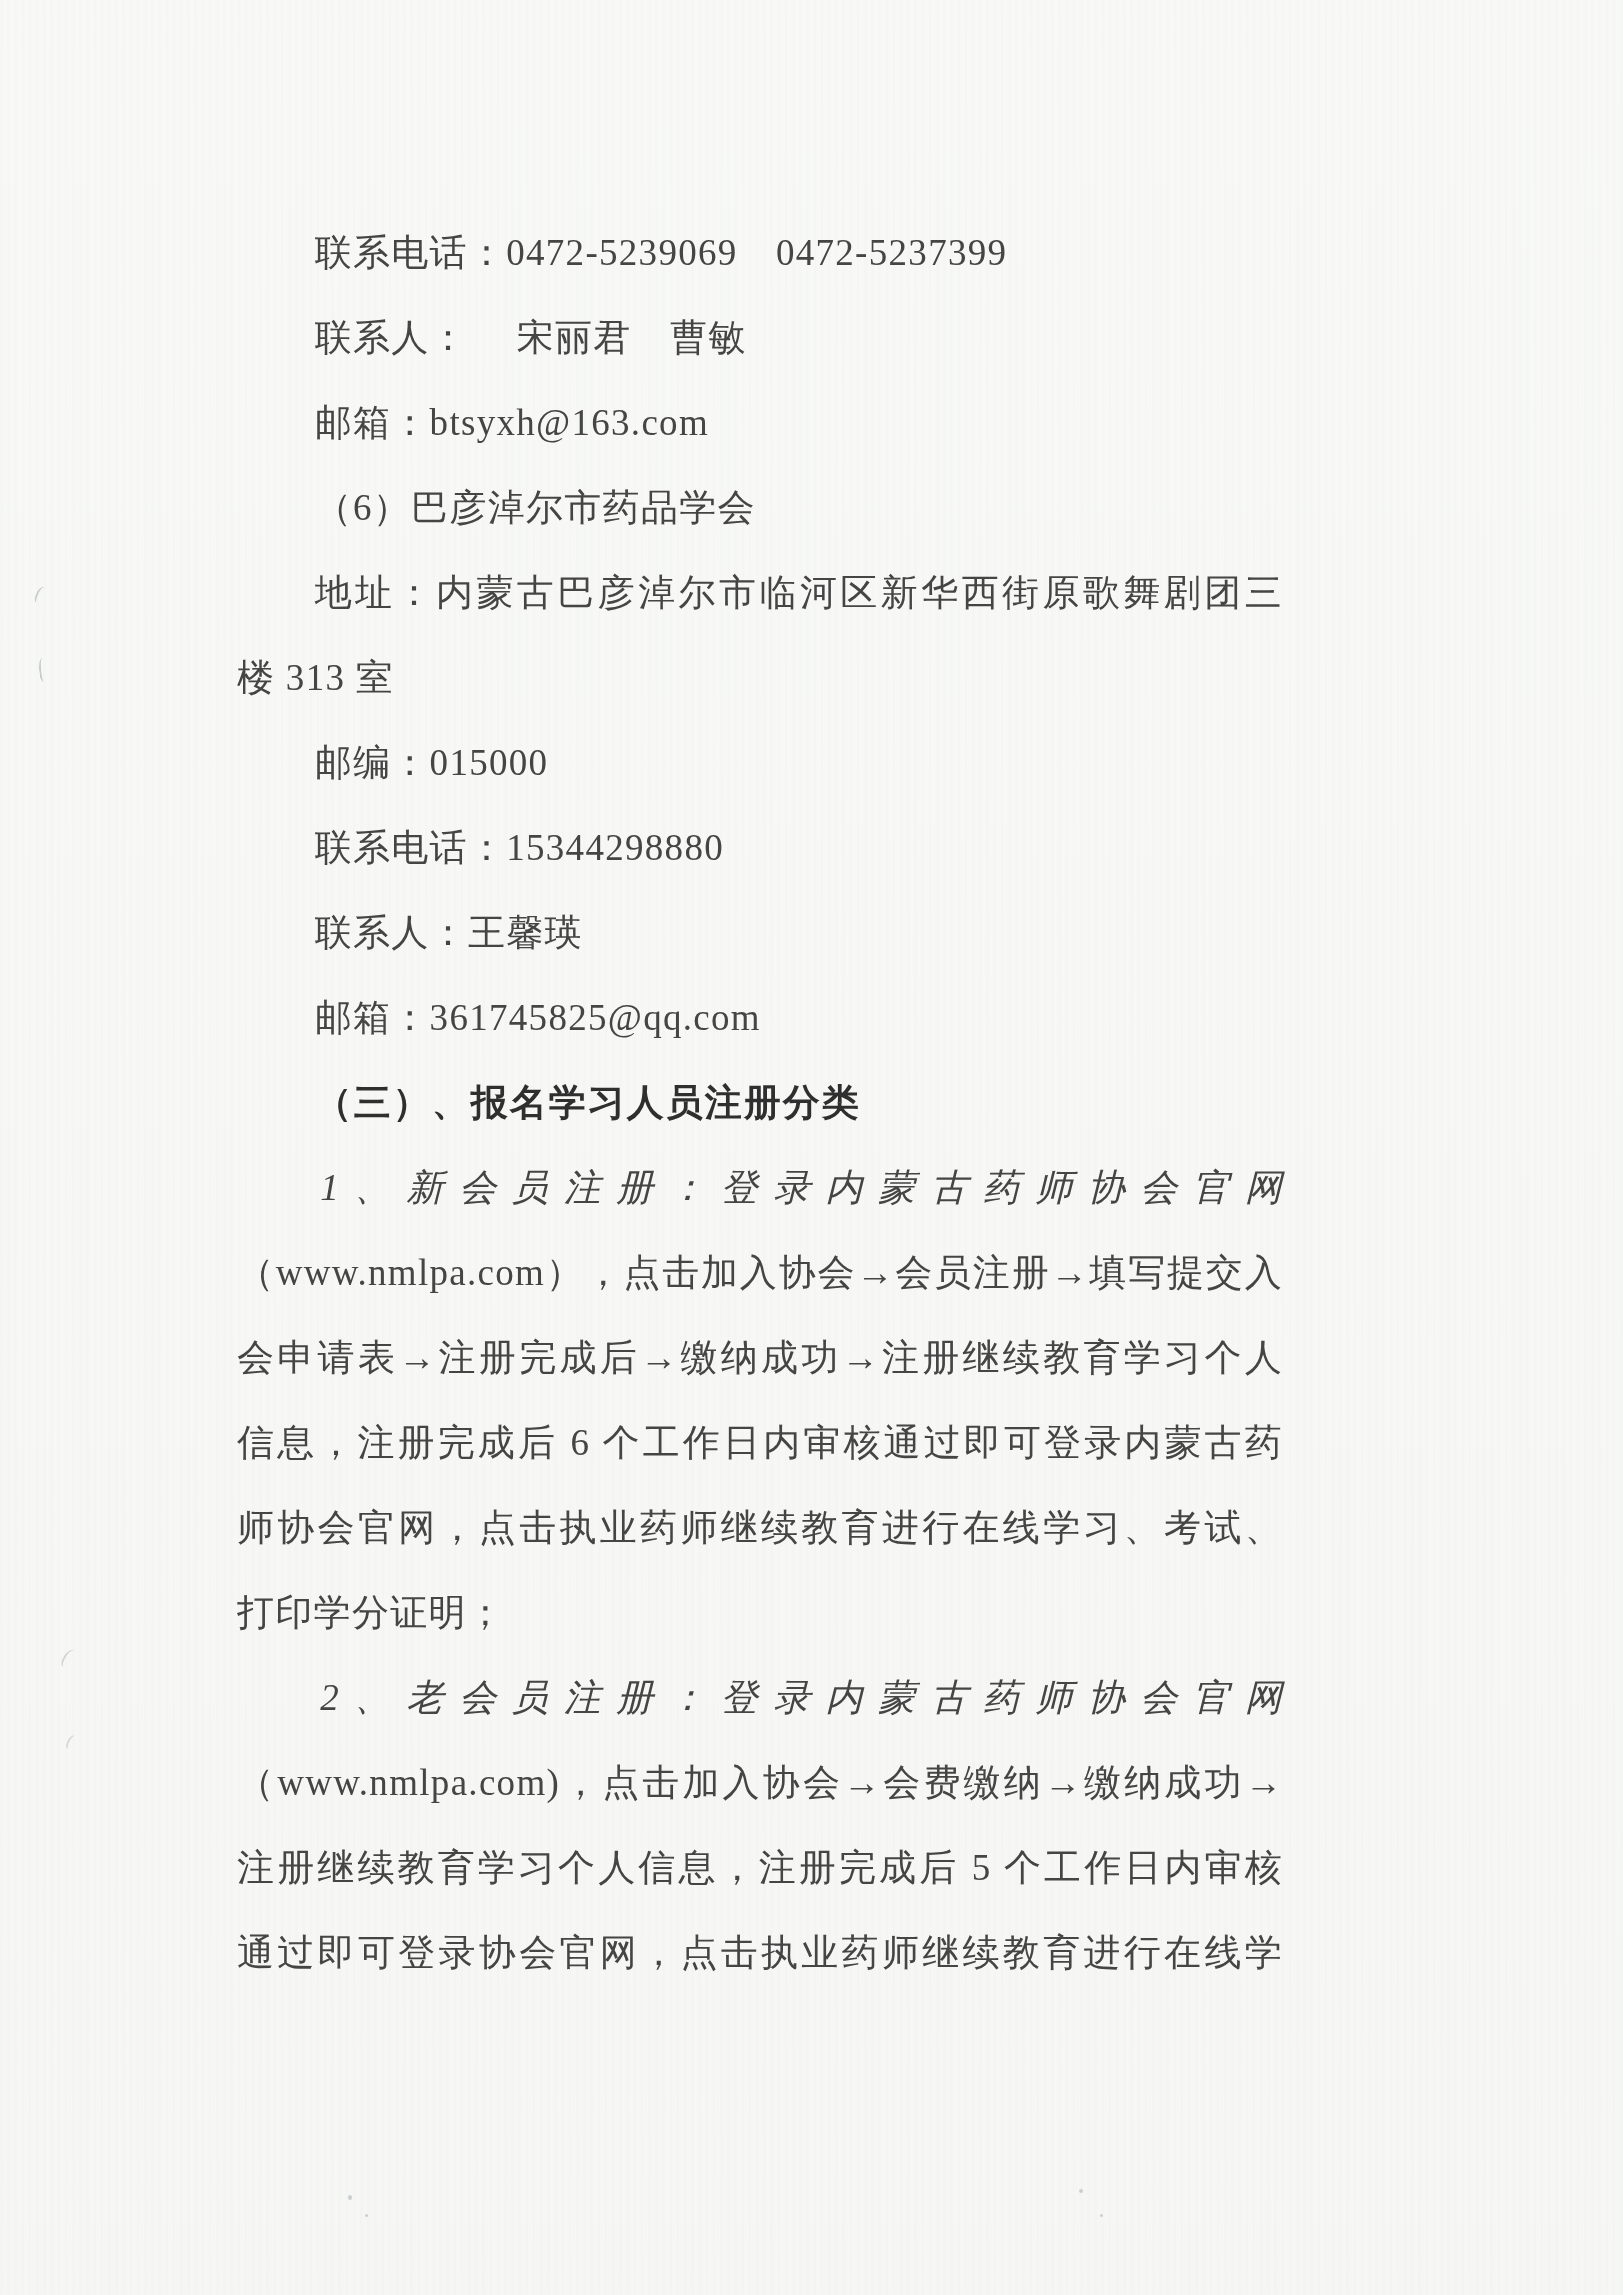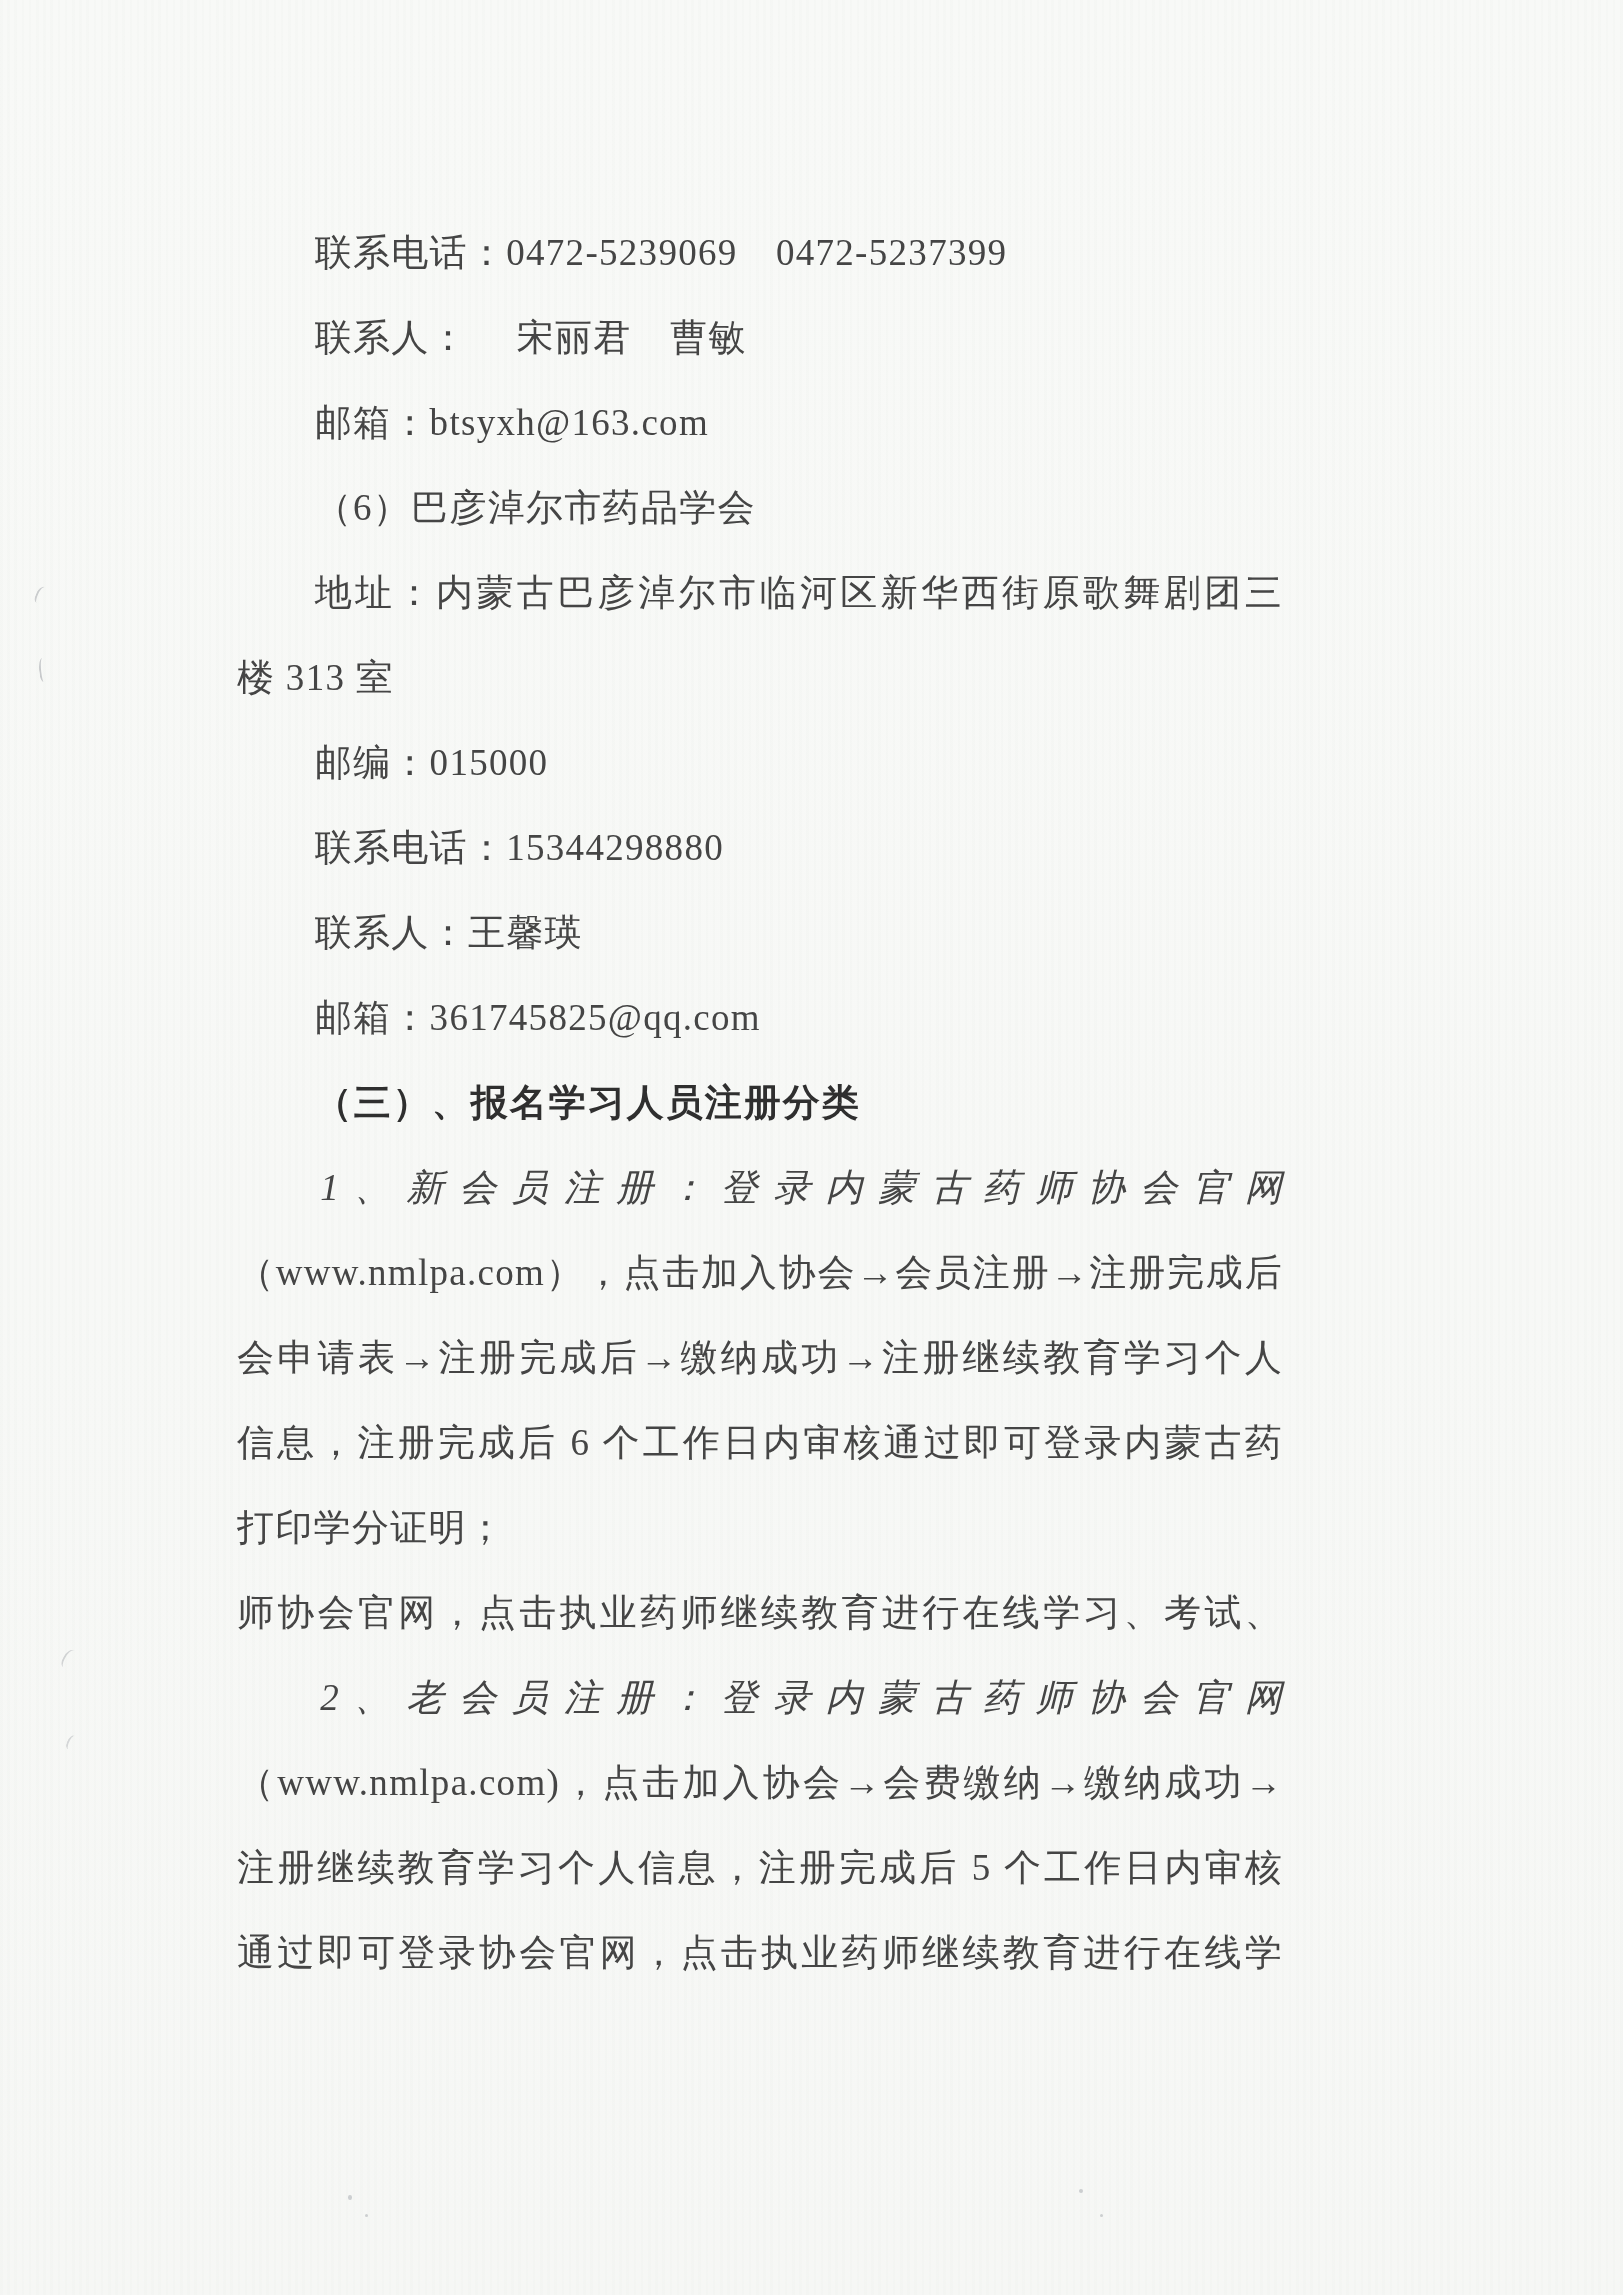--- a/index.html
+++ b/index.html
@@ -74,25 +74,25 @@
     <div class="line ind">邮箱：btsyxh@163.com</div>
     <div class="line ind">（6）巴彦淖尔市药品学会</div>
     <div class="line ind just">地址：内蒙古巴彦淖尔市临河区新华西街原歌舞剧团三</div>
     <div class="line">楼 313 室</div>
     <div class="line ind">邮编：015000</div>
     <div class="line ind">联系电话：15344298880</div>
     <div class="line ind">联系人：王馨瑛</div>
     <div class="line ind">邮箱：361745825@qq.com</div>
     <div class="line ind heading">（三）、报名学习人员注册分类</div>
     <div class="line num just">1、新会员注册：登录内蒙古药师协会官网</div>
-    <div class="line just">（www.nmlpa.com），点击加入协会→会员注册→注册完成后</div>
+    <div class="line just">（www.nmlpa.com），点击加入协会→会员注册→填写提交入</div>
     <div class="line just">会申请表→注册完成后→缴纳成功→注册继续教育学习个人</div>
     <div class="line just">信息，注册完成后 6 个工作日内审核通过即可登录内蒙古药</div>
+    <div class="line just">师协会官网，点击执业药师继续教育进行在线学习、考试、</div>
     <div class="line">打印学分证明；</div>
-    <div class="line just">师协会官网，点击执业药师继续教育进行在线学习、考试、</div>
     <div class="line num just">2、老会员注册：登录内蒙古药师协会官网</div>
     <div class="line just">（www.nmlpa.com)，点击加入协会→会费缴纳→缴纳成功→</div>
     <div class="line just">注册继续教育学习个人信息，注册完成后 5 个工作日内审核</div>
     <div class="line just">通过即可登录协会官网，点击执业药师继续教育进行在线学</div>
   </div>
 
   <div class="artifact tick" style="left:36px;  top:586px;  width:7.9px; height:17.7px; transform:rotate(22deg); opacity:.65;"></div>
   <div class="artifact tick" style="left:39px;  top:658px; width:5.9px;  height:23.6px; transform:rotate(-7deg); opacity:.7;"></div>
   <div class="artifact tick" style="left:63px;  top:1649px; width:9.8px; height:20px; transform:rotate(26deg); opacity:.55;"></div>
   <div class="artifact tick" style="left:67px; top:1735px; width:7.2px; height:15px; transform:rotate(20deg); opacity:.5;"></div>

